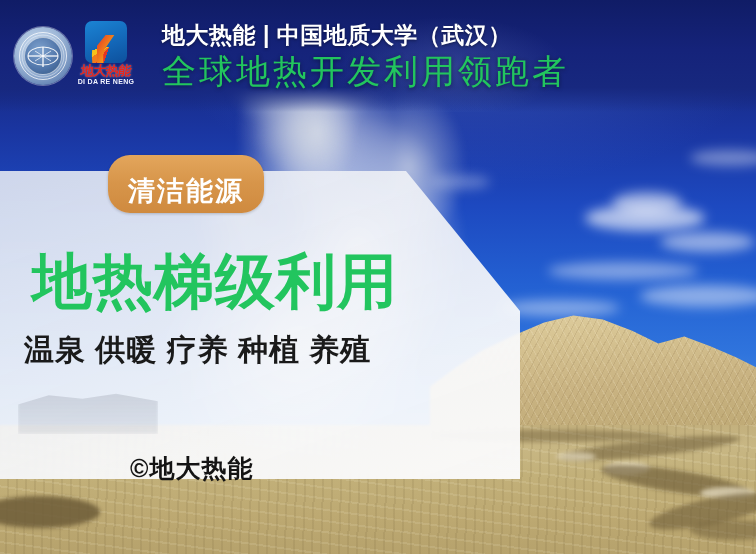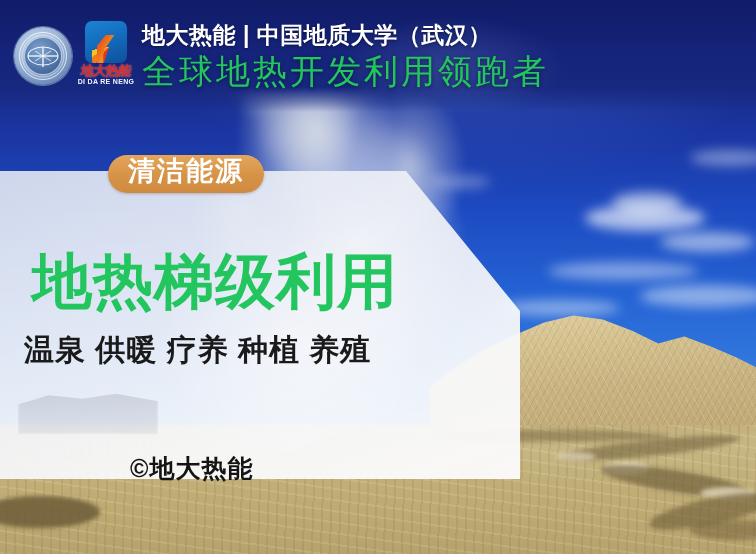--- a/index.html
+++ b/index.html
@@ -164,21 +164,21 @@
     letter-spacing:-.5px; text-align:center;
     text-shadow:0 0 2px rgba(255,255,255,.5);
     transform:skewX(-8deg);
   }
   .logo-en {
     position:absolute; left:-13px; top:57px; width:70px;
     font-size:7px; font-weight:bold; color:#f2f4ff; line-height:1;
     letter-spacing:.3px; text-align:center;
   }
 
-  .header-text { margin-left:4px; }
+  .header-text { margin-left:24px; }
   .hdr-line1 {
     font-size:23px; font-weight:bold; color:#ffffff; line-height:1.28;
     letter-spacing:.5px; white-space:nowrap;
     text-shadow:0 1px 3px rgba(0,0,0,.45);
   }
   .hdr-line2 {
     font-size:34px; font-weight:normal; color:#22c55e; line-height:1.18;
     letter-spacing:3px; white-space:nowrap;
     text-shadow:0 1px 4px rgba(0,0,0,.45);
   }
@@ -187,21 +187,21 @@
   .panel {
     position:absolute; left:0; top:171px; width:520px; height:308px;
     background:linear-gradient(160deg, rgba(226,231,241,.90) 0%, rgba(240,242,247,.92) 38%, rgba(248,249,251,.94) 70%, rgba(252,252,253,.95) 100%);
     clip-path:polygon(0 0, 406px 0, 520px 140px, 520px 308px, 0 308px);
     backdrop-filter:blur(1px);
   }
 
   
   .badge {
     position:absolute; left:108px; top:155px;
-    padding:2px 20px 7px;
+    padding:22px 20px 7px;
     background:linear-gradient(180deg,#e3a65c 0%,#d7954a 48%,#cf8a3f 100%);
     border-radius:22px;
     font-size:27px; font-weight:bold; color:#ffffff;
     letter-spacing:2px; line-height:1.08; white-space:nowrap;
     box-shadow:0 1px 3px rgba(0,0,0,.2);
   }
 
   .title-main {
     position:absolute; left:32px; top:250px;
     font-size:60px; font-weight:bold; color:#22c55e;

